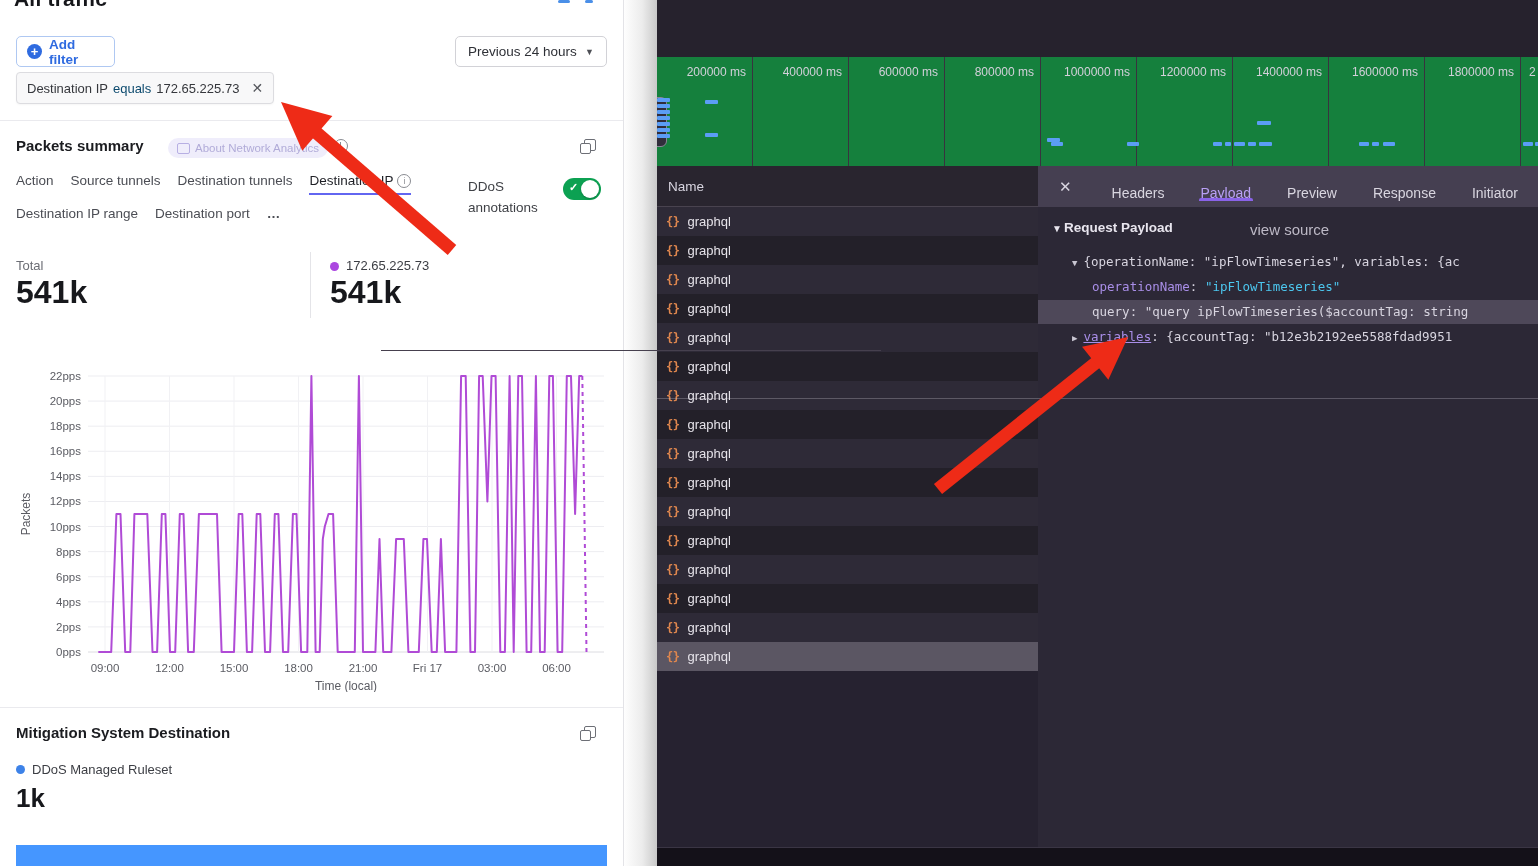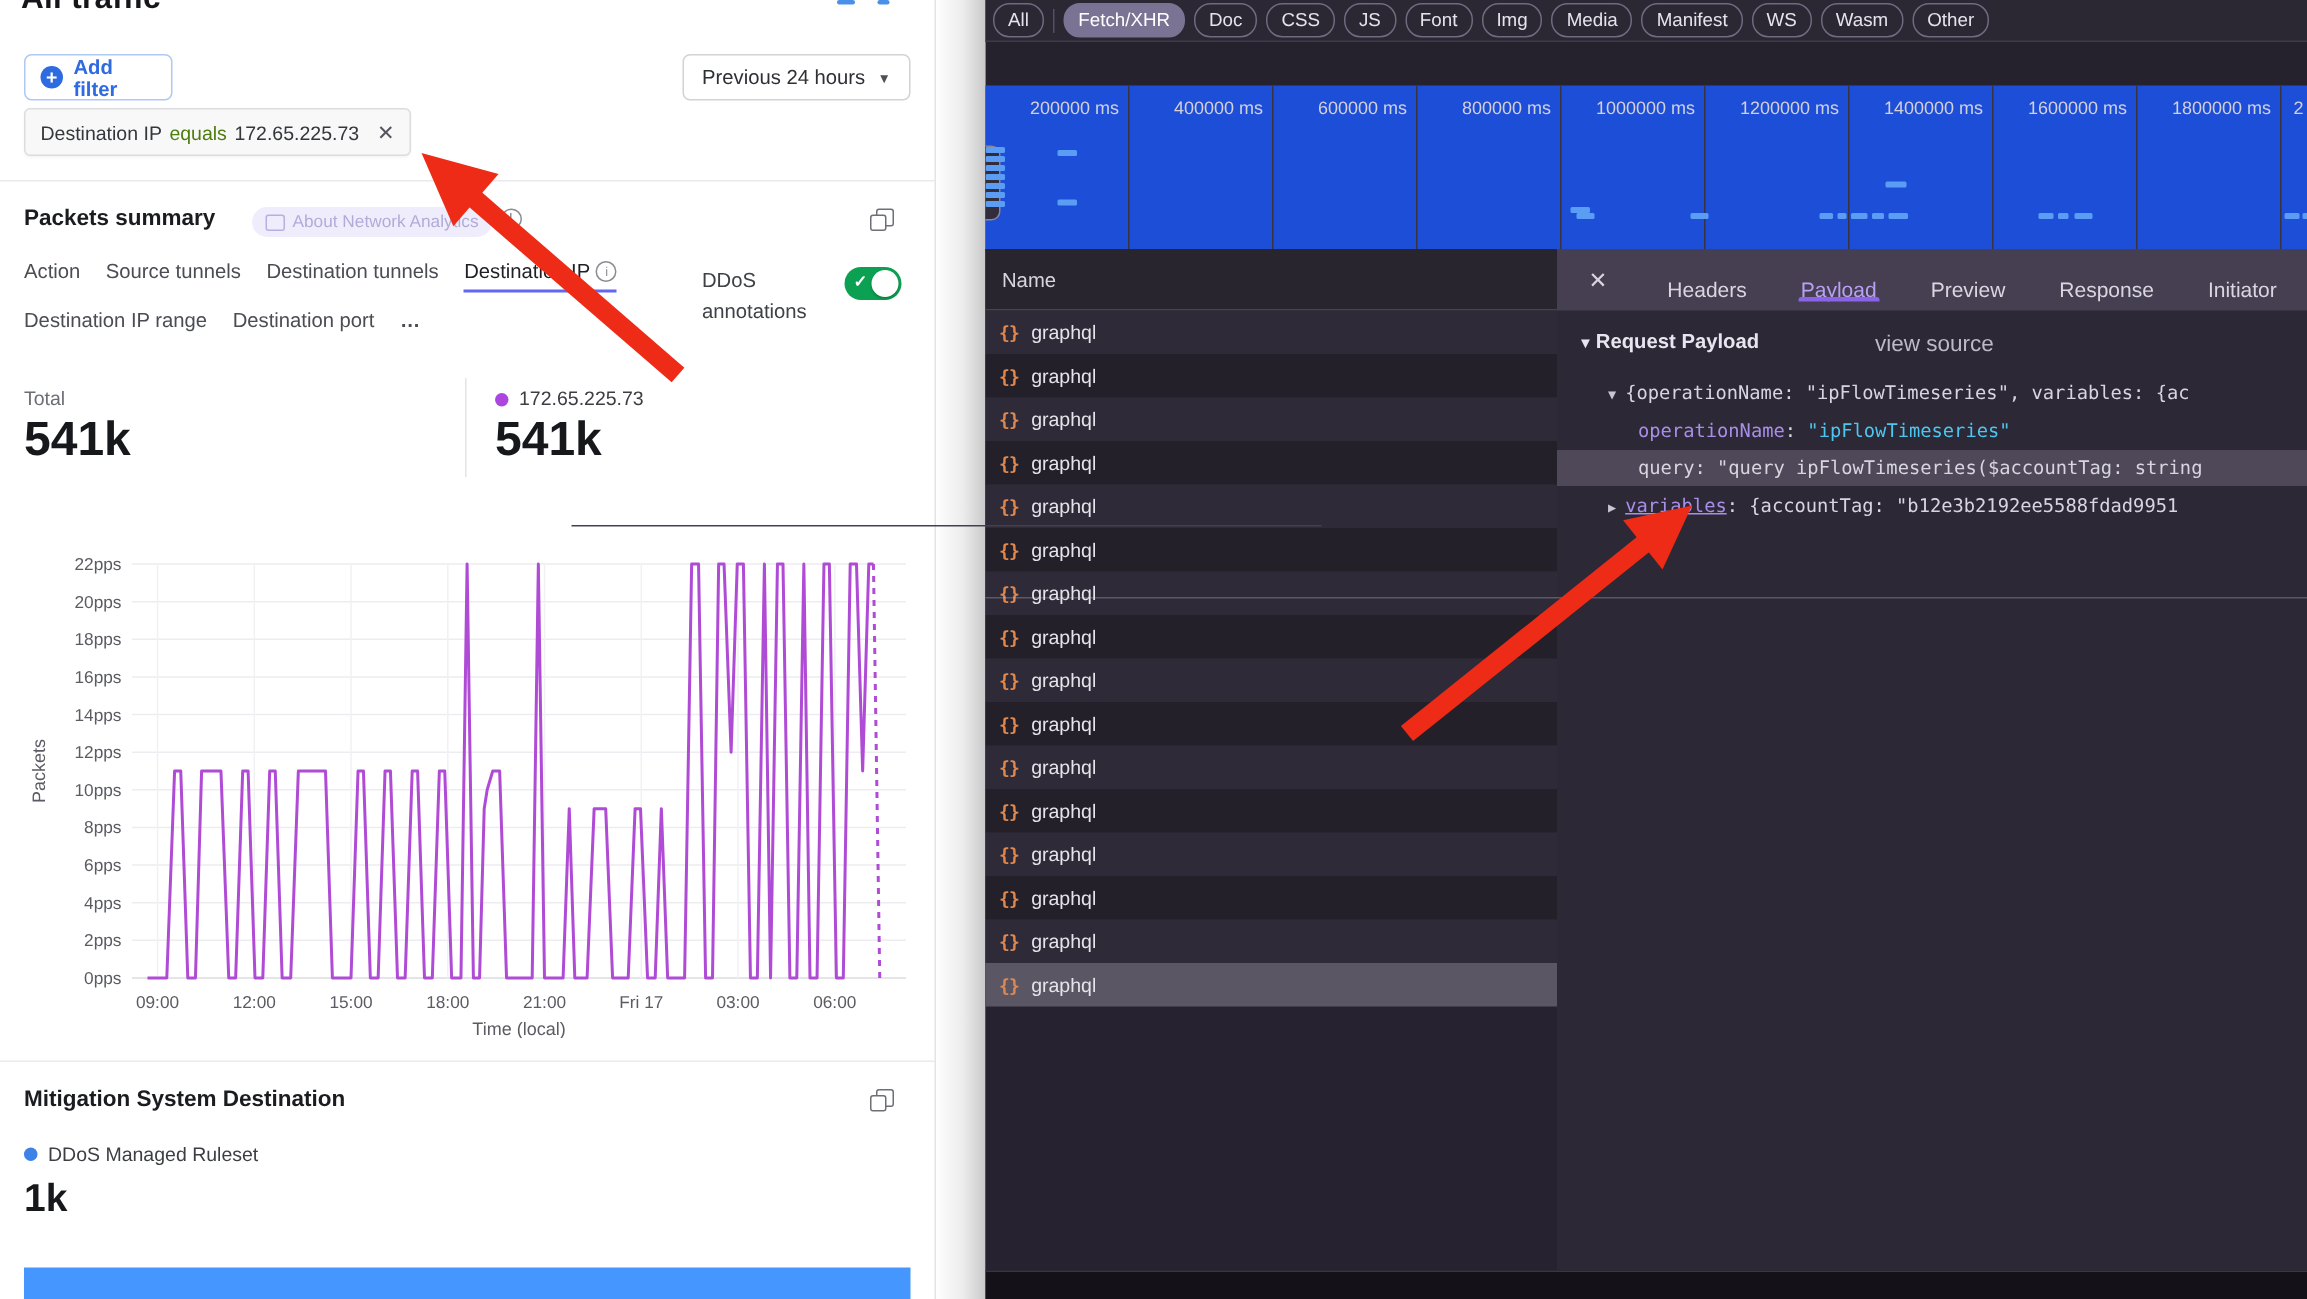--- a/index.html
+++ b/index.html
@@ -9,21 +9,21 @@
   .leftpanel{position:absolute;left:0;top:0;width:623px;height:866px;background:#fff;border-right:1px solid #e3e3e7;}
   .gutter{position:absolute;left:624px;top:0;width:33px;height:866px;background:linear-gradient(90deg,#fefefe 0%,#ececec 55%,#c9c9c9 100%);}
   .alltraffic{position:absolute;top:-13px;left:14px;font-size:21px;font-weight:700;color:#15161a;letter-spacing:.2px;}
   .topdash{position:absolute;height:3px;background:#4a8fe8;top:0;border-radius:2px;}
   .btn{box-sizing:border-box;position:absolute;height:31px;border-radius:5px;display:flex;align-items:center;font-size:13.5px;background:#fff;}
   .addfilter{left:16px;top:36px;width:99px;border:1px solid #afc8f2;color:#2f6be0;font-weight:600;padding:0 10px;gap:7px;}
   .plus{width:15px;height:15px;border-radius:50%;background:#2f6be0;color:#fff;font-size:13px;line-height:15px;text-align:center;font-weight:700;flex:0 0 auto;}
   .timerange{left:455px;top:36px;width:152px;border:1px solid #d2d2d7;color:#2e3036;padding:0 12px;justify-content:space-between;}
   .caret{font-size:9px;color:#4e5056;}
   .chip{box-sizing:border-box;position:absolute;left:16px;top:72px;height:32px;border:1px solid #dcdce0;background:#f8f8f9;border-radius:4px;display:flex;align-items:center;padding:0 10px;font-size:13px;gap:5px;box-shadow:0 1px 2px rgba(0,0,0,.04);}
-  .chip .f{color:#35373c;} .chip .op{color:#4d7c0f;} .chip .v{color:#35373c;}
+  .chip .f{color:#35373c;} .chip .op{color:#0c4a6e;} .chip .v{color:#35373c;}
   .chip .x{color:#55575d;font-size:14px;margin-left:7px;}
   .hdiv{position:absolute;left:0;width:623px;height:1px;background:#eaeaee;}
   .sechead{position:absolute;font-size:15px;font-weight:700;color:#1b1c20;}
   .badge{position:absolute;left:168px;top:138px;height:20px;background:#edebfb;border-radius:10px;display:flex;align-items:center;gap:5px;padding:0 9px;font-size:11.5px;color:#a49dd2;opacity:.85;}
   .badge .bicon{width:11px;height:9px;border:1.5px solid #9a90d8;border-radius:2px;opacity:.8;}
   .clockicon{position:absolute;left:334px;top:139px;width:12px;height:12px;border:1.4px solid #8a8c92;border-radius:50%;}
   .clockicon:before{content:"";position:absolute;left:5px;top:2px;width:1.4px;height:4px;background:#8a8c92;}
   .popout{position:absolute;width:10px;height:10px;border:1.5px solid #6d6f76;border-radius:2px;}
   .popout:before{content:"";position:absolute;left:-5px;top:3px;width:9px;height:9px;border:1.5px solid #6d6f76;border-radius:2px;background:#fff;}
   .tabrow{position:absolute;left:16px;display:flex;gap:17px;font-size:13.5px;color:#4b4d54;white-space:nowrap;}
@@ -44,21 +44,21 @@
   .bluebar{position:absolute;left:16px;top:845px;width:591px;height:21px;background:#4596ff;}
   
   .devtools{position:absolute;left:657px;top:0;width:881px;height:866px;background:#26222d;color:#e4e1ea;font-size:13px;}
   .dtbar{position:absolute;left:0;top:0;width:881px;height:28px;background:#2b2733;border-bottom:1px solid #3f3a48;display:flex;align-items:center;padding-left:5px;box-sizing:border-box;gap:6px;}
   .pill{height:21px;line-height:21px;padding:0 9px;border:1.5px solid #716a80;border-radius:11px;font-size:12.5px;color:#e6e3ec;white-space:nowrap;}
   .pill.active{background:#7b7394;border-color:#7b7394;color:#fff;}
   .pillsep{width:1px;height:16px;background:#554f62;}
   .chkrow{position:absolute;left:0;top:28px;width:881px;height:29px;background:#2b2733;border-bottom:1px solid #3f3a48;display:flex;align-items:center;gap:38px;padding-left:13px;box-sizing:border-box;}
   .chkitem{display:flex;align-items:center;gap:8px;font-size:13.5px;color:#dbd8e2;}
   .chkbox{width:13px;height:13px;border:1.5px solid #8b8798;border-radius:2px;background:#2b2733;}
-  .timeline{position:absolute;left:0;top:57px;width:881px;height:109px;background:#1d4ed8;border-bottom:1px solid #3f3a48;overflow:hidden;}
+  .timeline{position:absolute;left:0;top:57px;width:881px;height:109px;background:#15803d;border-bottom:1px solid #3f3a48;overflow:hidden;}
   .tl-grid{position:absolute;top:0;bottom:0;width:1px;background:#38333f;}
   .tl-label{position:absolute;top:8px;font-size:12px;color:#d3d0da;text-align:right;width:86px;}
   .tl-mark{position:absolute;height:4px;border-radius:1px;background:#5b9df5;}
   .tl-cap{position:absolute;left:-8px;top:40px;width:16px;height:48px;border:1.5px solid #8a8698;border-radius:6px;background:#312d3b;}
   .namecol{position:absolute;left:0;top:166px;width:381px;height:681px;background:#262230;}
   .namehdr{position:absolute;left:0;top:0;width:381px;height:41px;background:#29252f;border-bottom:1px solid #49434f;box-sizing:border-box;display:flex;align-items:center;padding-left:11px;font-size:13.5px;color:#d8d5e0;}
   .nrow{position:absolute;left:0;width:381px;height:29px;display:flex;align-items:center;gap:8px;padding-left:9px;box-sizing:border-box;font-size:13px;color:#e6e3ea;}
   .nrow.odd{background:#2e2a37;} .nrow.even{background:#232029;}
   .nrow.selected{background:#5b5663;}
   .braces{color:#e0874e;font-weight:700;font-size:12px;letter-spacing:-.5px;font-family:"DejaVu Sans Mono",monospace;}
@@ -194,35 +194,20 @@
   <div class="sechead" style="left:16px;top:724px;">Mitigation System Destination</div>
   <div class="popout" style="left:584px;top:726px;"></div>
   <div class="dot" style="left:16px;top:765px;background:#3d82e8;"></div>
   <div class="leglbl" style="left:32px;top:762px;">DDoS Managed Ruleset</div>
   <div class="statval" style="left:16px;top:783px;font-size:26px;">1k</div>
   <div class="bluebar"></div>
 </div>
 <div class="gutter"></div>
 
 <div class="devtools">
-  <div class="dtbar" id="filter-pills">
-      <span class="pill">All</span>
-      <span class="pillsep"></span>
-      <span class="pill active">Fetch/XHR</span>
-      <span class="pill">Doc</span>
-      <span class="pill">CSS</span>
-      <span class="pill">JS</span>
-      <span class="pill">Font</span>
-      <span class="pill">Img</span>
-      <span class="pill">Media</span>
-      <span class="pill">Manifest</span>
-      <span class="pill">WS</span>
-      <span class="pill">Wasm</span>
-      <span class="pill">Other</span>
-    </div>
   <div class="timeline" id="timeline">
     <div class="tl-cap"></div>
   <div class="tl-grid" style="left: 95px;"></div>
       <div class="tl-label" style="left: 3px;">200000 ms</div>
       <div class="tl-grid" style="left: 191px;"></div>
       <div class="tl-label" style="left: 99px;">400000 ms</div>
       <div class="tl-grid" style="left: 287px;"></div>
       <div class="tl-label" style="left: 195px;">600000 ms</div>
       <div class="tl-grid" style="left: 383px;"></div>
       <div class="tl-label" style="left: 291px;">800000 ms</div>

